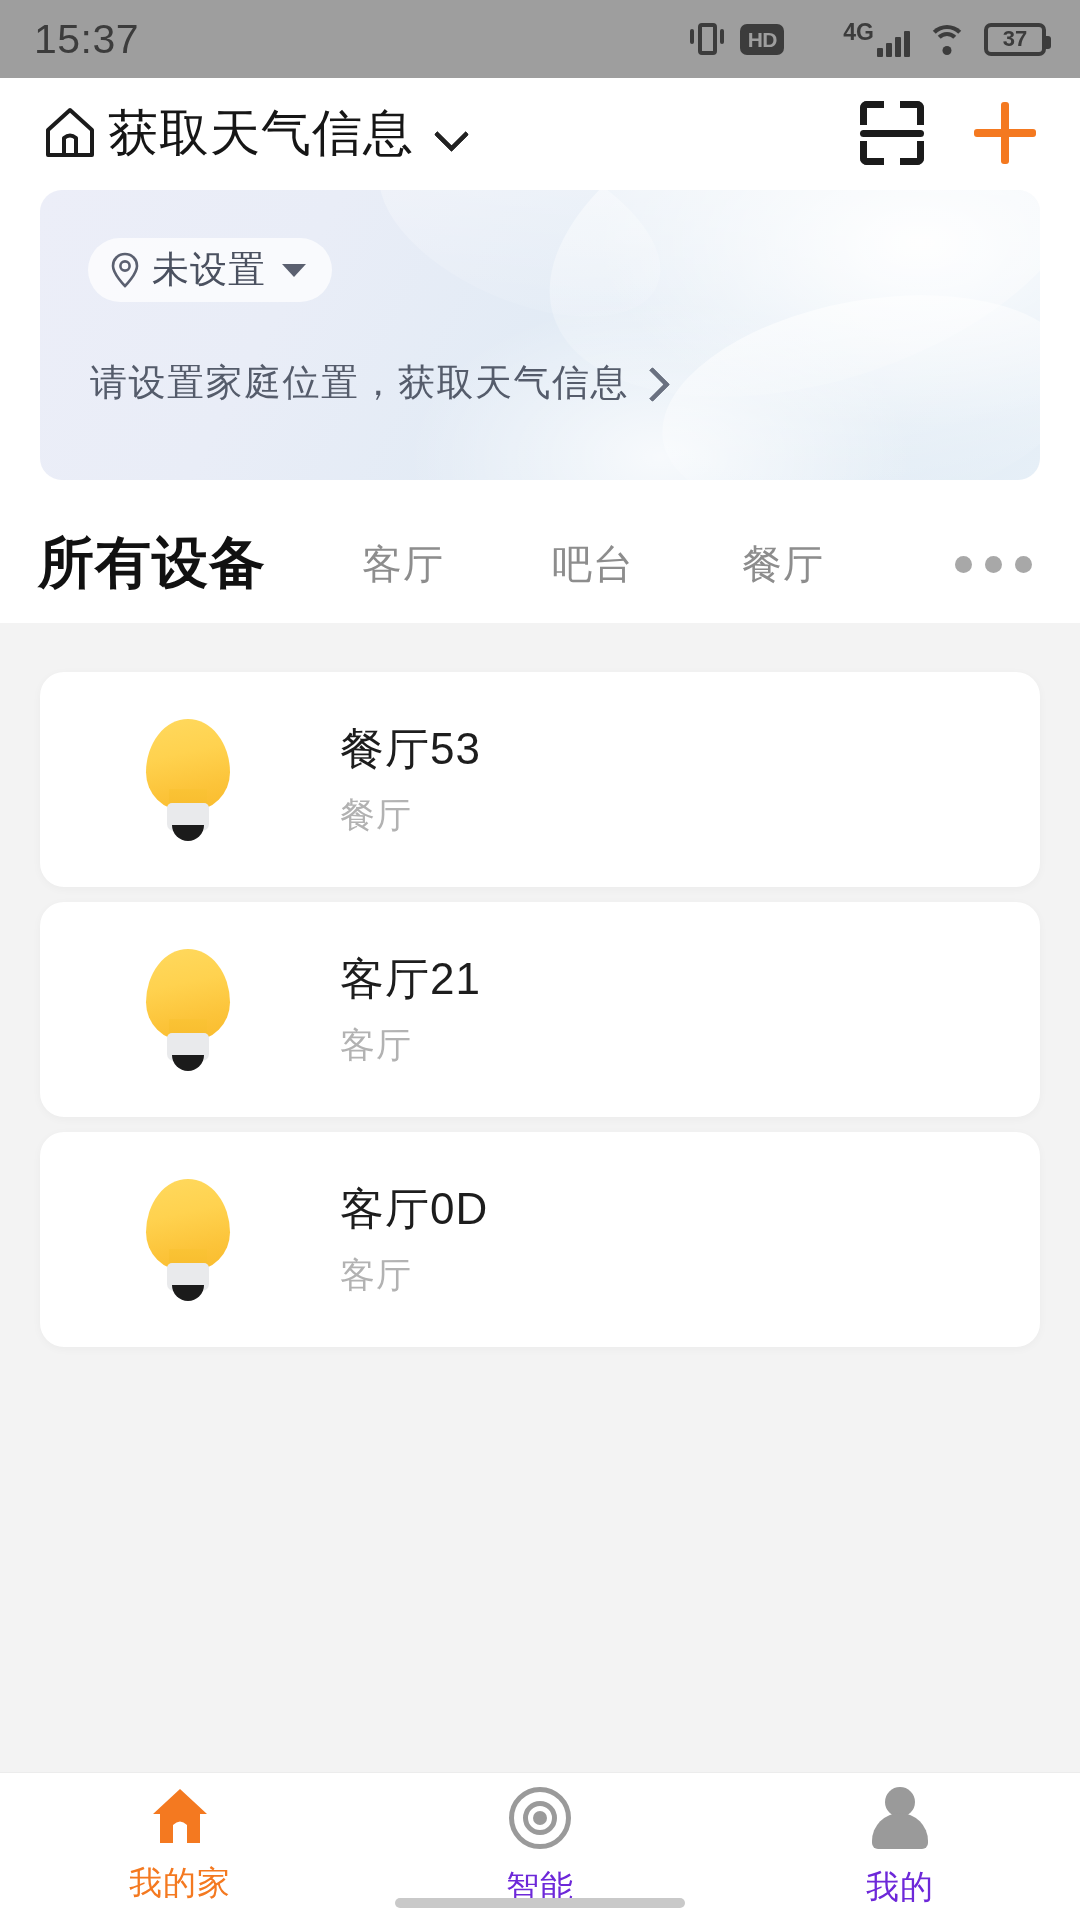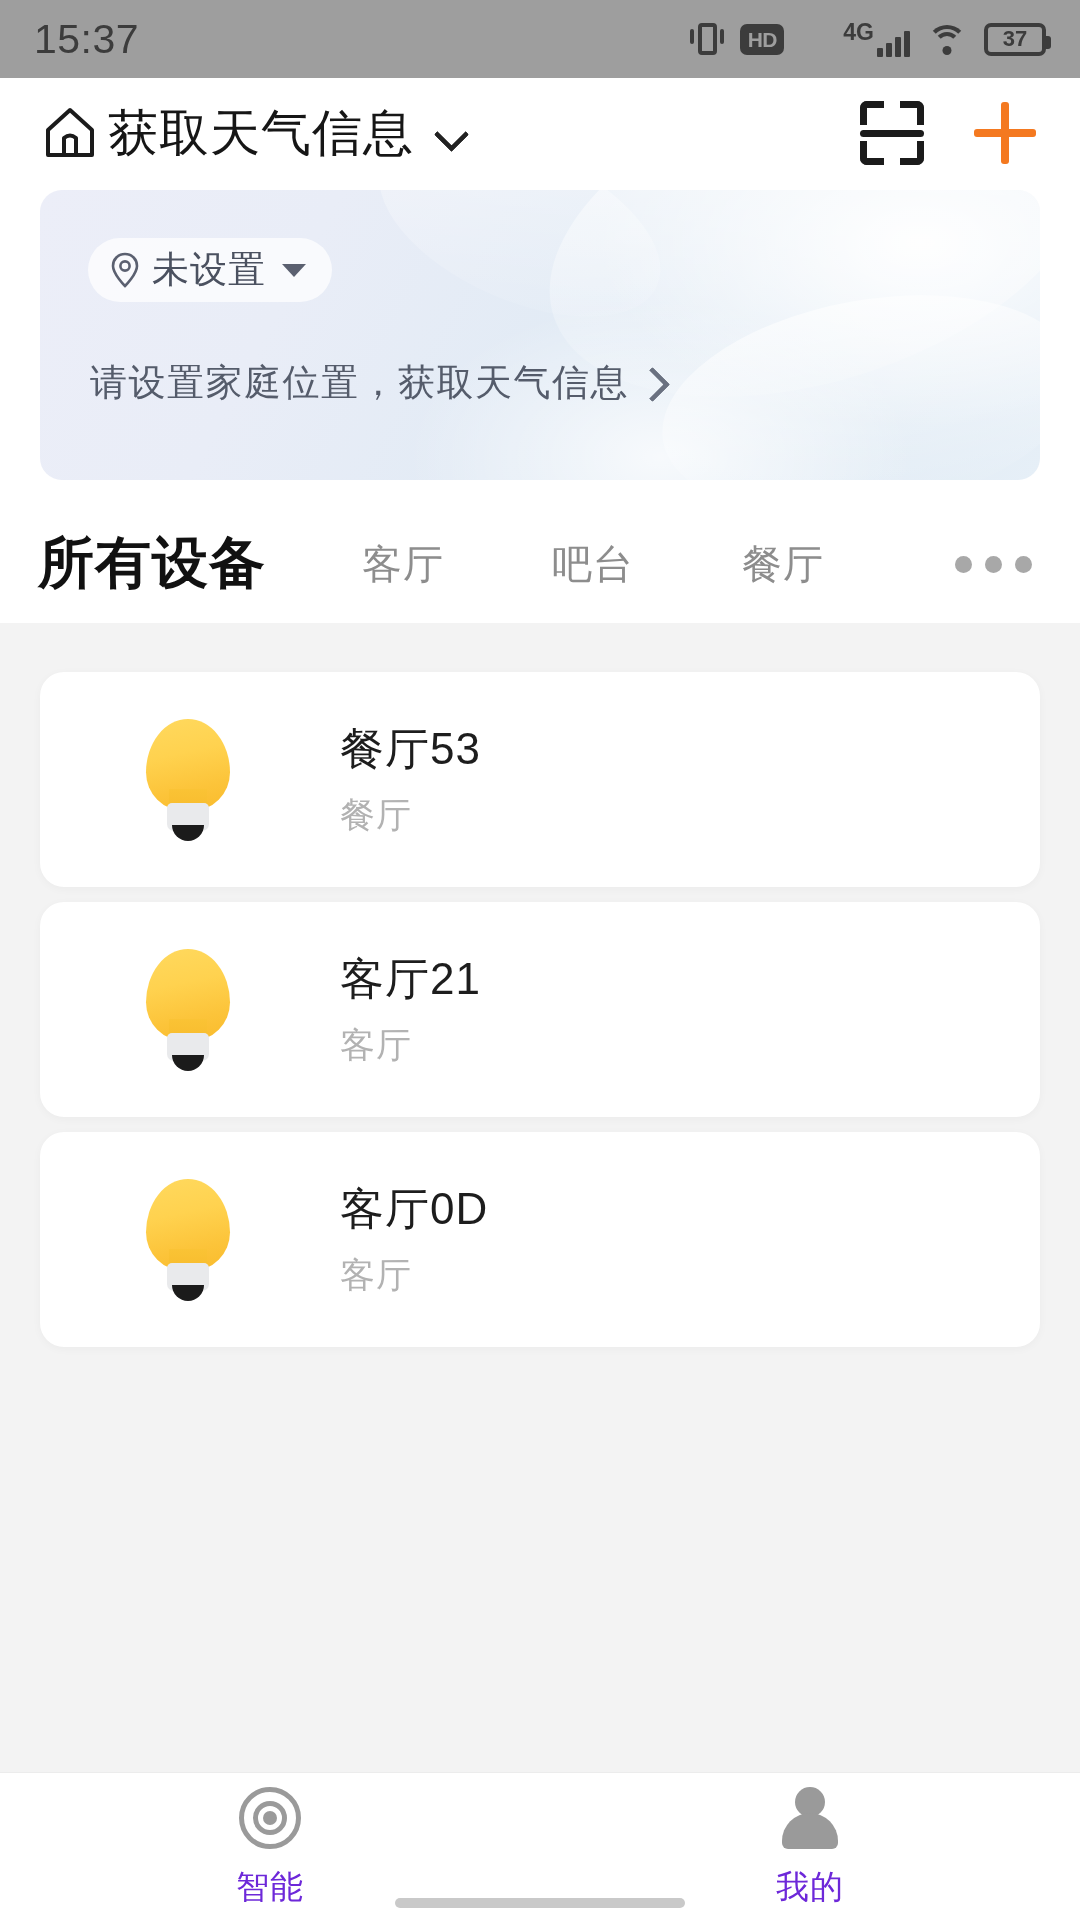--- a/index.html
+++ b/index.html
@@ -313,20 +313,27 @@
       <div class="txts">
         <div class="dev-name">客厅0D</div>
         <div class="dev-room">客厅</div>
       </div>
     </div>
 
 
   </div>
 
   <div class="bottomnav">
+    <div class="navitem active">
+      <svg class="nav-home" viewBox="0 0 60 58">
+        <path d="M30 2 L57 27 L50 27 L50 56 L10 56 L10 27 L3 27 Z" fill="#f47920"></path>
+        <path d="M23 56 L23 38 Q30 31 37 38 L37 56 Z" fill="#ffffff"></path>
+      </svg>
+      <span class="navlabel">我的家</span>
+    </div>
     <div class="navitem">
       <span class="nav-smart">
         <i class="r r1"></i>
           <i class="r r2"></i>
           <i class="c"></i>
       </span>
       <span class="navlabel">智能</span>
     </div>
     <div class="navitem">
       <span class="nav-me">

